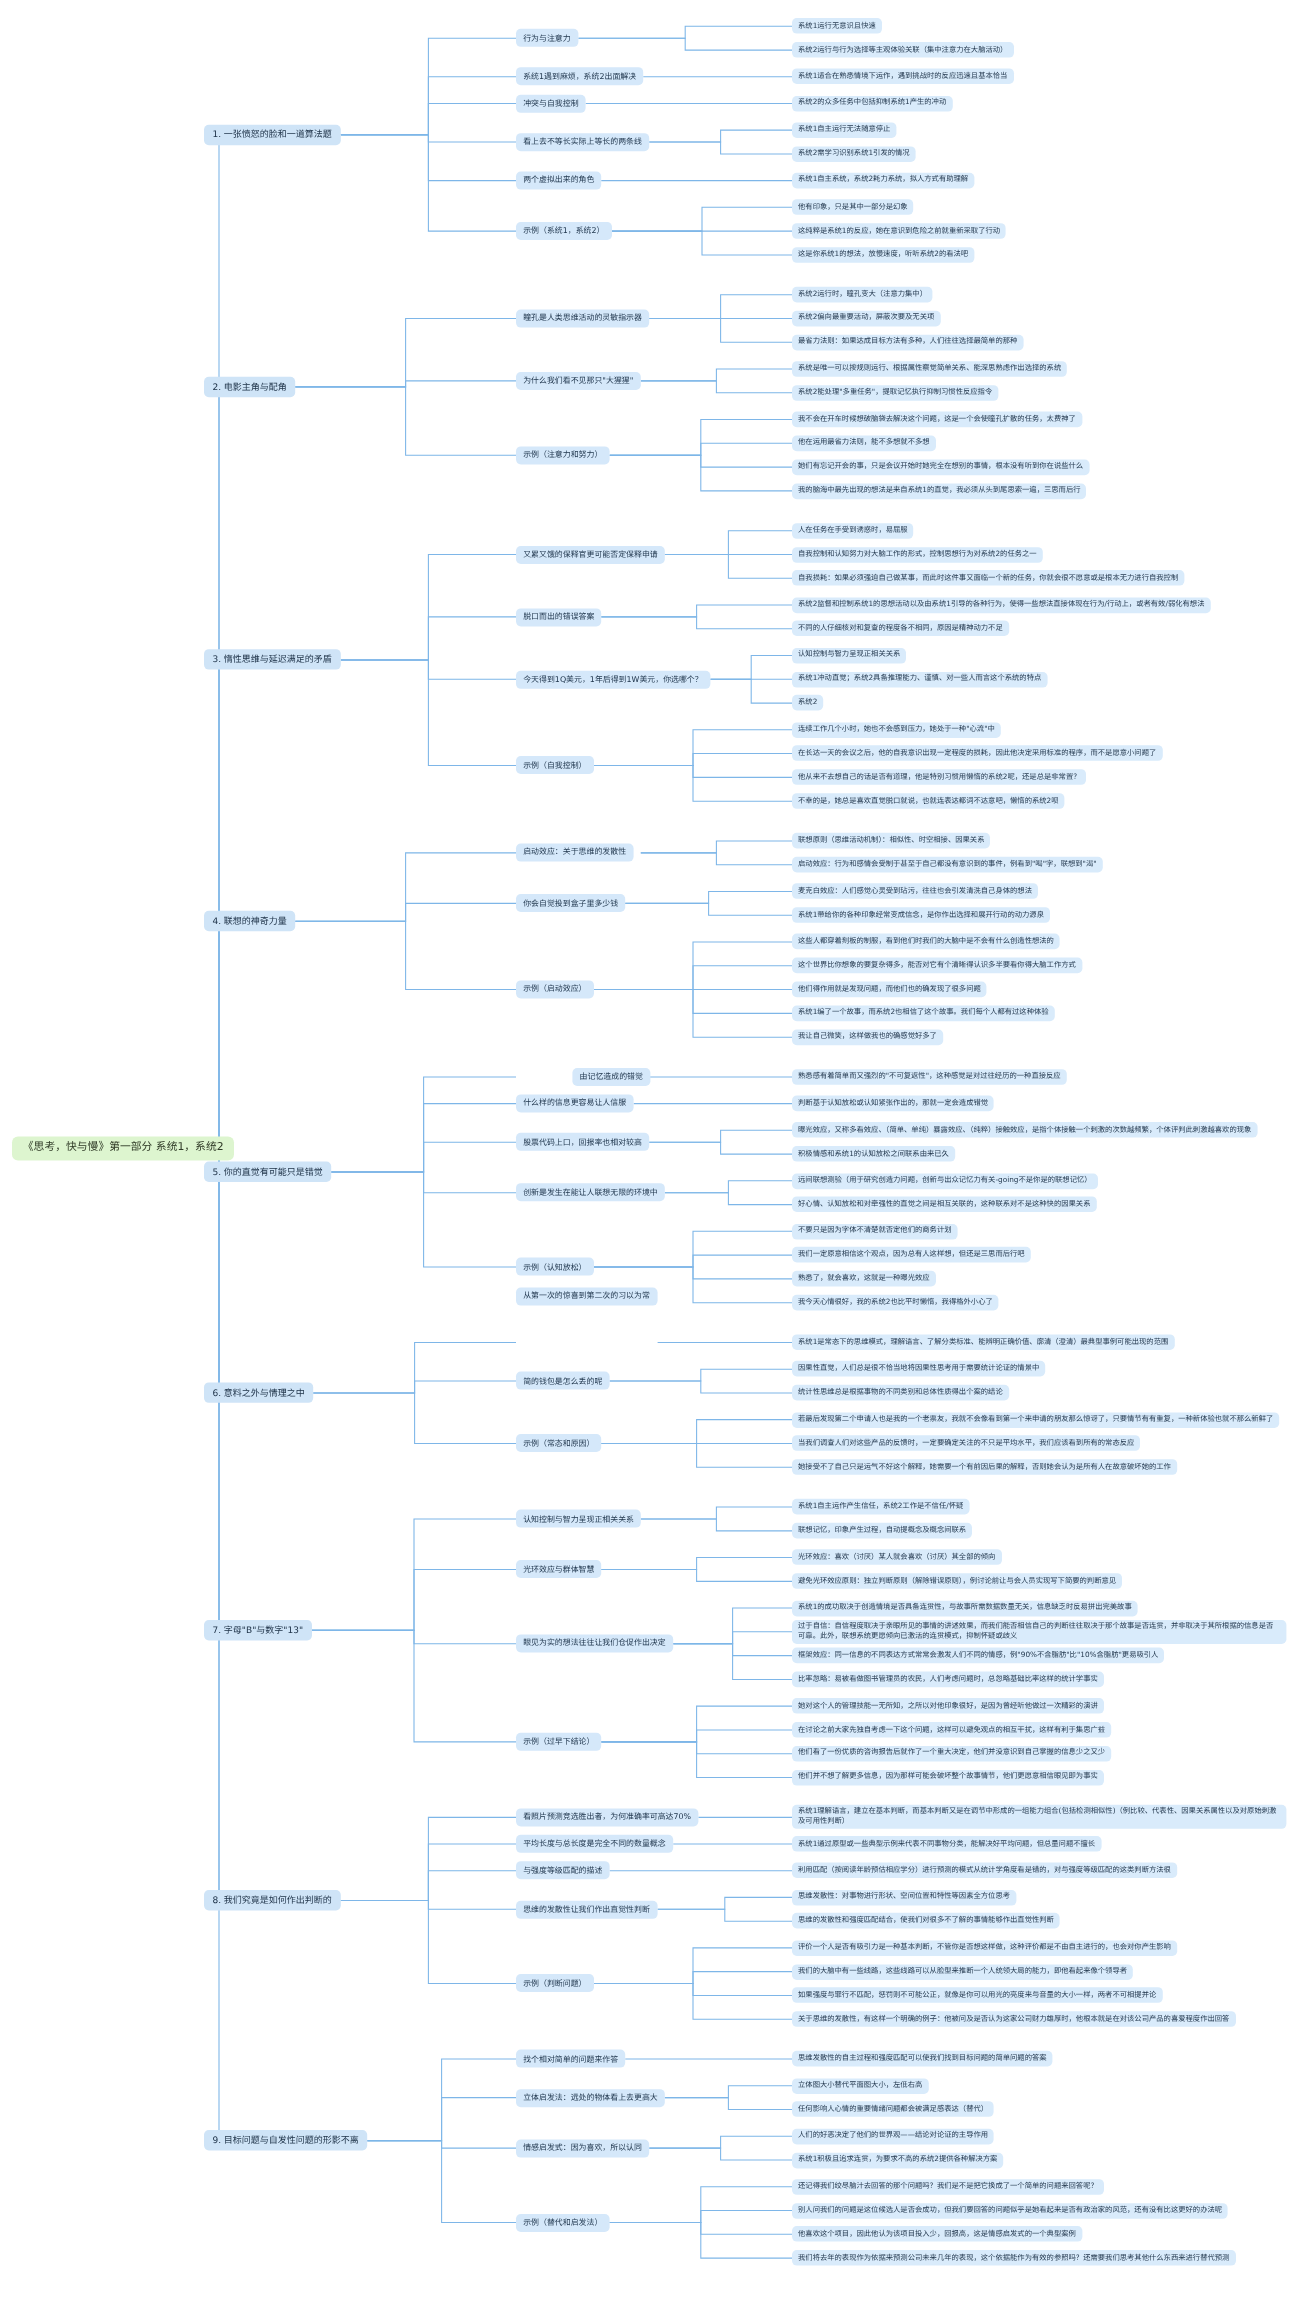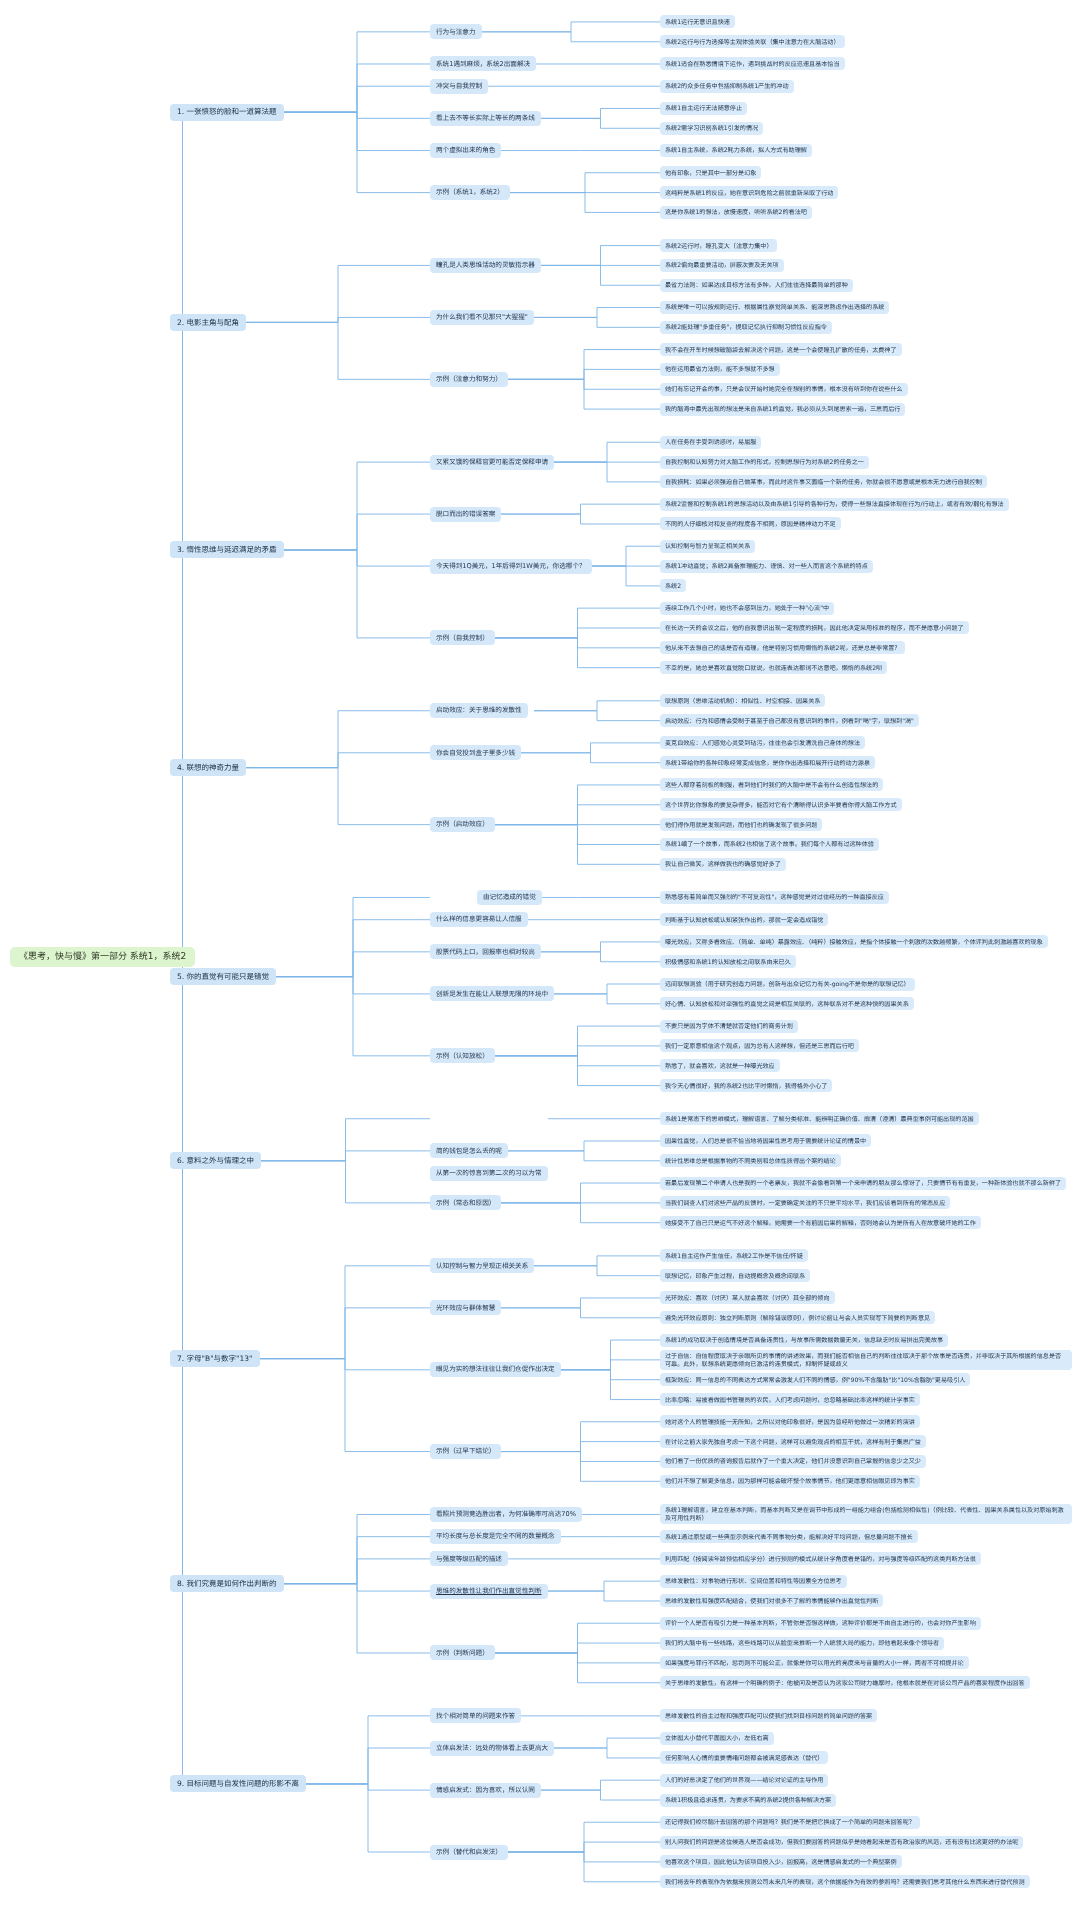--- a/index.html
+++ b/index.html
@@ -269,21 +269,21 @@
     <div class="node lvl3" style="left: 660px; top: 955.274px; max-width: 412px;">积极情感和系统1的认知放松之间联系由来已久</div>
     <div class="node lvl2" style="left: 430px; top: 986.423px;">创新是发生在能让人联想无限的环境中</div>
     <div class="node lvl3" style="left: 660px; top: 977.501px; max-width: 412px;">远间联想测验（用于研究创造力问题，创新与出众记忆力有关-going不是你是的联想记忆）</div>
     <div class="node lvl3" style="left: 660px; top: 997.345px; max-width: 412px;">好心情、认知放松和对牵强性的直觉之间是相互关联的，这种联系对不是这种快的因果关系</div>
     <div class="node lvl2" style="left: 430px; top: 1048.34px;">示例（认知放松）</div>
     <div class="node lvl3" style="left: 660px; top: 1019.57px; max-width: 412px;">不要只是因为字体不清楚就否定他们的商务计划</div>
     <div class="node lvl3" style="left: 660px; top: 1039.42px; max-width: 412px;">我们一定原意相信这个观点，因为总有人这样想，但还是三思而后行吧</div>
     <div class="node lvl3" style="left: 660px; top: 1059.26px; max-width: 412px;">熟悉了，就会喜欢，这就是一种曝光效应</div>
     <div class="node lvl3" style="left: 660px; top: 1079.11px; max-width: 412px;">我今天心情很好，我的系统2也比平时懒惰，我得格外小心了</div>
     <div class="node lvl1" style="left: 170px; top: 1152.32px;">6. 意料之外与情理之中</div>
-    <div class="node lvl2" style="left: 430px; top: 1166px; text-align: center;">从第一次的惊喜到第二次的习以为常</div>
+    <div class="node lvl2" style="left: 430px; top: 1073px; text-align: center;">从第一次的惊喜到第二次的习以为常</div>
     <div class="node lvl3" style="left: 660px; top: 1112.25px; max-width: 412px;">系统1是常态下的思维模式，理解语言、了解分类标准、能辨明正确价值、廓清（澄清）最典型事例可能出现的范围</div>
     <div class="node lvl2" style="left: 430px; top: 1143.4px;">简的钱包是怎么丢的呢</div>
     <div class="node lvl3" style="left: 660px; top: 1134.47px; max-width: 412px;">因果性直觉，人们总是很不恰当地将因果性思考用于需要统计论证的情景中</div>
     <div class="node lvl3" style="left: 660px; top: 1154.32px; max-width: 412px;">统计性思维总是根据事物的不同类别和总体性质得出个案的结论</div>
     <div class="node lvl2" style="left: 430px; top: 1195.39px;">示例（常态和原因）</div>
     <div class="node lvl3" style="left: 660px; top: 1176.54px; max-width: 412px;">若最后发现第二个申请人也是我的一个老票友，我就不会像看到第一个来申请的朋友那么惊讶了，只要情节有有重复，一种新体验也就不那么新鲜了</div>
     <div class="node lvl3" style="left: 660px; top: 1196.39px; max-width: 412px;">当我们调查人们对这些产品的反馈时，一定要确定关注的不只是平均水平，我们应该看到所有的常态反应</div>
     <div class="node lvl3" style="left: 660px; top: 1216.23px; max-width: 412px;">她接受不了自己只是运气不好这个解释，她需要一个有前因后果的解释，否则她会认为是所有人在故意破坏她的工作</div>
     <div class="node lvl1" style="left: 170px; top: 1350.17px;">7. 字母"B"与数字"13"</div>
     <div class="node lvl2" style="left: 430px; top: 1258.3px;">认知控制与智力呈现正相关关系</div>
@@ -302,21 +302,21 @@
     <div class="node lvl3" style="left: 660px; top: 1435.12px; max-width: 412px;">在讨论之前大家先独自考虑一下这个问题，这样可以避免观点的相互干扰，这样有利于集思广益</div>
     <div class="node lvl3" style="left: 660px; top: 1454.97px; max-width: 412px;">他们看了一份优质的咨询报告后就作了一个重大决定，他们并没意识到自己掌握的信息少之又少</div>
     <div class="node lvl3" style="left: 660px; top: 1474.81px; max-width: 412px;">他们并不想了解更多信息，因为那样可能会破坏整个故事情节，他们更愿意相信眼见即为事实</div>
     <div class="node lvl1" style="left: 170px; top: 1575.21px;">8. 我们究竟是如何作出判断的</div>
     <div class="node lvl2" style="left: 430px; top: 1506.95px;">看照片预测竞选胜出者，为何准确率可高达70%</div>
     <div class="node lvl3 two" style="left: 660px; top: 1504.45px; max-width: 412px;">系统1理解语言，建立在基本判断，而基本判断又是在调节中形成的一组能力组合(包括检测相似性)（例比较、代表性、因果关系属性以及对原始刺激及可用性判断）</div>
     <div class="node lvl2" style="left: 430px; top: 1529.18px;">平均长度与总长度是完全不同的数量概念</div>
     <div class="node lvl3" style="left: 660px; top: 1530.18px; max-width: 412px;">系统1通过原型或一些典型示例来代表不同事物分类，能解决好平均问题，但总量问题不擅长</div>
     <div class="node lvl2" style="left: 430px; top: 1551.41px;">与强度等级匹配的描述</div>
     <div class="node lvl3" style="left: 660px; top: 1552.41px; max-width: 412px;">利用匹配（按阅读年龄预估相应学分）进行预测的模式从统计学角度看是错的，对与强度等级匹配的这类判断方法很</div>
-    <div class="node lvl2" style="left: 430px; top: 1583.55px; text-decoration: underline;">思维的发散性让我们作出直觉性判断</div>
+    <div class="node lvl2" style="left: 430px; top: 1583.55px;">思维的发散性让我们作出直觉性判断</div>
     <div class="node lvl3" style="left: 660px; top: 1574.63px; max-width: 412px;">思维发散性：对事物进行形状、空间位置和特性等因素全方位思考</div>
     <div class="node lvl3" style="left: 660px; top: 1594.48px; max-width: 412px;">思维的发散性和强度匹配结合，使我们对很多不了解的事情能够作出直觉性判断</div>
     <div class="node lvl2" style="left: 430px; top: 1645.47px;">示例（判断问题）</div>
     <div class="node lvl3" style="left: 660px; top: 1616.7px; max-width: 412px;">评价一个人是否有吸引力是一种基本判断，不管你是否想这样做，这种评价都是不由自主进行的，也会对你产生影响</div>
     <div class="node lvl3" style="left: 660px; top: 1636.55px; max-width: 412px;">我们的大脑中有一些线路，这些线路可以从脸型来推断一个人统领大局的能力，即他看起来像个领导者</div>
     <div class="node lvl3" style="left: 660px; top: 1656.39px; max-width: 412px;">如果强度与罪行不匹配，惩罚则不可能公正，就像是你可以用光的亮度来与音量的大小一样，两者不可相提并论</div>
     <div class="node lvl3" style="left: 660px; top: 1676.24px; max-width: 412px;">关于思维的发散性，有这样一个明确的例子：他被问及是否认为这家公司财力雄厚时，他根本就是在对该公司产品的喜爱程度作出回答</div>
     <div class="node lvl1" style="left: 170px; top: 1775.45px;">9. 目标问题与自发性问题的形影不离</div>
     <div class="node lvl2" style="left: 430px; top: 1708.38px;">找个相对简单的问题来作答</div>
     <div class="node lvl3" style="left: 660px; top: 1709.38px; max-width: 412px;">思维发散性的自主过程和强度匹配可以使我们找到目标问题的简单问题的答案</div>

